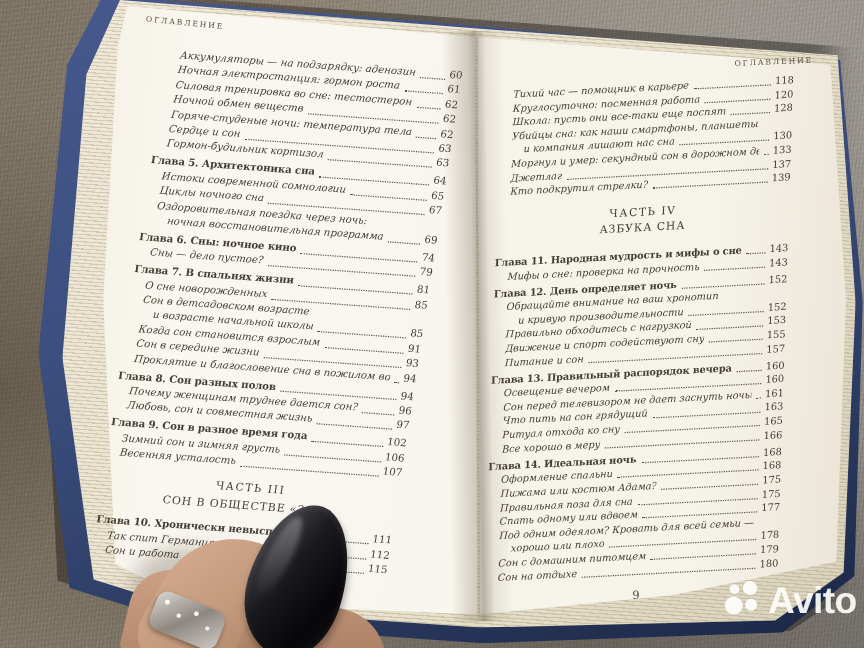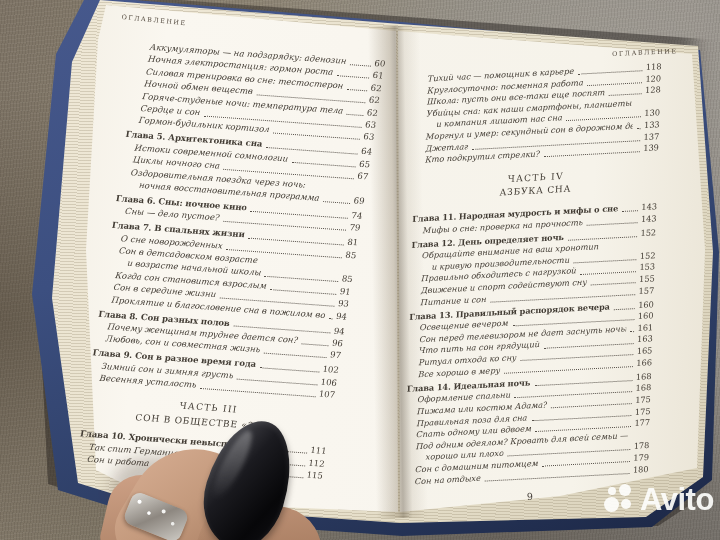--- a/index.html
+++ b/index.html
@@ -75,21 +75,21 @@
   .nail::before{content:'';position:absolute;left:12%;top:10%;width:24%;height:58%;border-radius:50%;
     background:linear-gradient(rgba(255,255,255,0.30), rgba(255,255,255,0.02));filter:blur(2px);transform:rotate(10deg);}
   .ring{position:absolute;left:126px;top:500px;width:60px;height:34px;transform:rotate(22deg);border-radius:10px;
     background-image:
       radial-gradient(circle at 9px 9px, #ffffff 0 1.6px, transparent 2.4px),
       radial-gradient(circle at 22px 16px, #ffffff 0 1.3px, transparent 2.2px),
       radial-gradient(circle at 35px 9px, #f4f4f2 0 1.5px, transparent 2.4px),
       radial-gradient(circle at 48px 17px, #ececea 0 1.3px, transparent 2.2px),
       linear-gradient(135deg,#dcd9d3,#8d8780 50%,#cfccc6);
     box-shadow:0 2px 4px rgba(30,20,15,0.4);}
-  .watermark{position:absolute;left:604px;top:484px;z-index:10;display:flex;align-items:flex-start;gap:6px;
+  .watermark{position:absolute;left:604px;top:484px;z-index:10;display:flex;align-items:center;gap:6px;
     color:rgba(253,253,251,0.93);font-family:"Liberation Sans",sans-serif;}
   .avito-logo{position:relative;width:30px;height:32px;}
   .avito-logo i{position:absolute;border-radius:50%;background:rgba(253,253,251,0.93);}
   .avito-c1{left:4px;top:3px;width:8px;height:8px;}
   .avito-c2{left:15px;top:0px;width:12px;height:12px;}
   .avito-c3{left:0px;top:13px;width:15px;height:15px;}
   .avito-c4{left:17px;top:15px;width:10px;height:10px;}
   .avito-text{font-size:31px;font-weight:bold;letter-spacing:-0.5px;line-height:1;}
 </style>
 </head>

